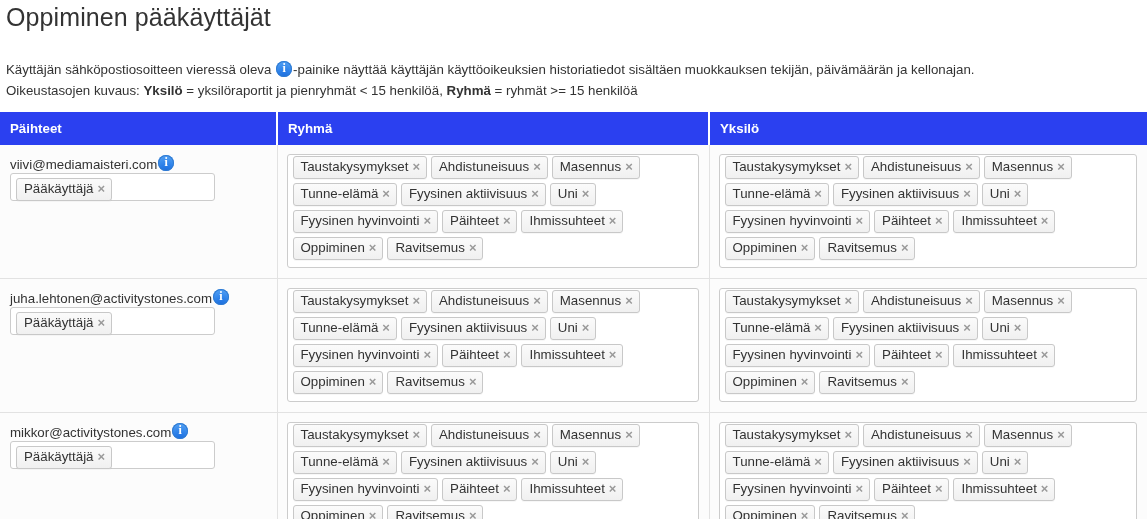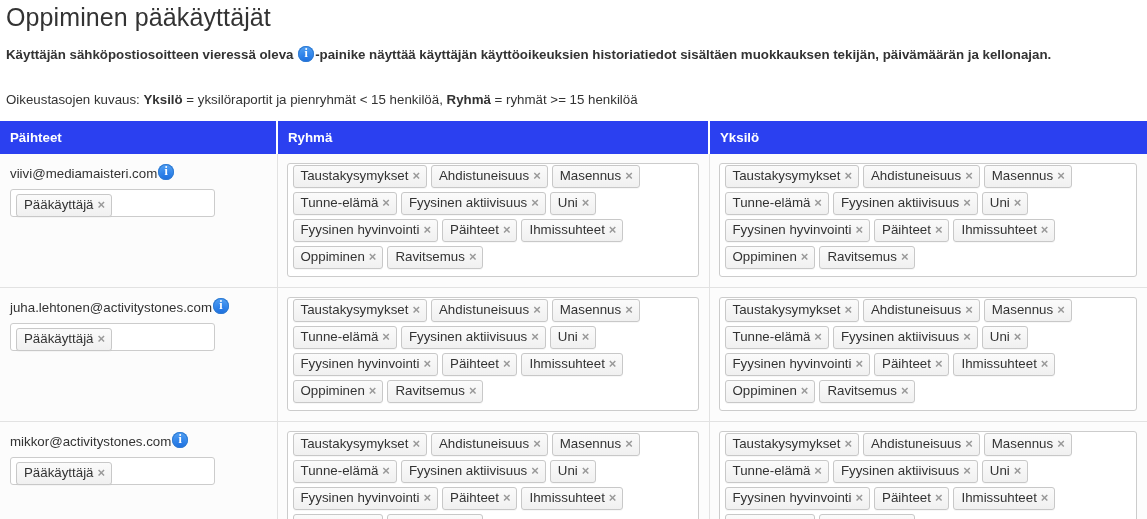--- a/index.html
+++ b/index.html
@@ -27,22 +27,22 @@
     letter-spacing: 0.1px;
   }
 
   .intro-line {
     padding: 0 0 0 6px;
     margin: 0;
     color: #333333;
     font-size: 13.3px;
     line-height: 17px;
   }
-  .intro-1 { margin-top: 14px; font-weight: bold; }
-  .intro-2 { margin-top: 28px; }
+  .intro-1 { margin-top: 29px; }
+  .intro-2 { margin-top: 4px; }
   .intro-line b { font-weight: bold; }
 
   
   .info-icon {
     display: inline-block;
     vertical-align: -3px;
     width: 16px;
     height: 16px;
     border-radius: 50%;
     background: radial-gradient(circle at 50% 120%, #1565d8 0%, #2b7fe8 45%, #5aa7f5 100%);
@@ -102,21 +102,20 @@
   .user-email {
     font-size: 13.3px;
     color: #333333;
     line-height: 17px;
     white-space: nowrap;
   }
   .user-email .txt { vertical-align: middle; }
 
   
   .token-box {
-    margin-top: 7px;
     background: #ffffff;
     border: 1px solid #cccccc;
     border-radius: 3px;
     padding: 4px 5px 3px 5px;
     min-height: 19px;
   }
   .token-box.user-box {
     width: 193px;
     height: 19px;
     padding: 4px 5px 3px 5px;

